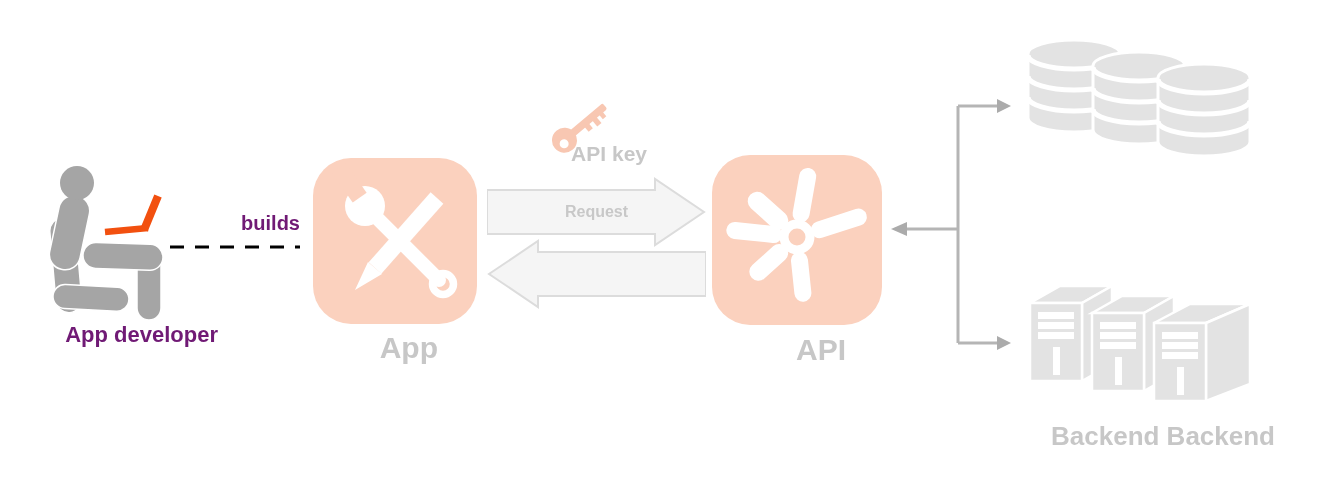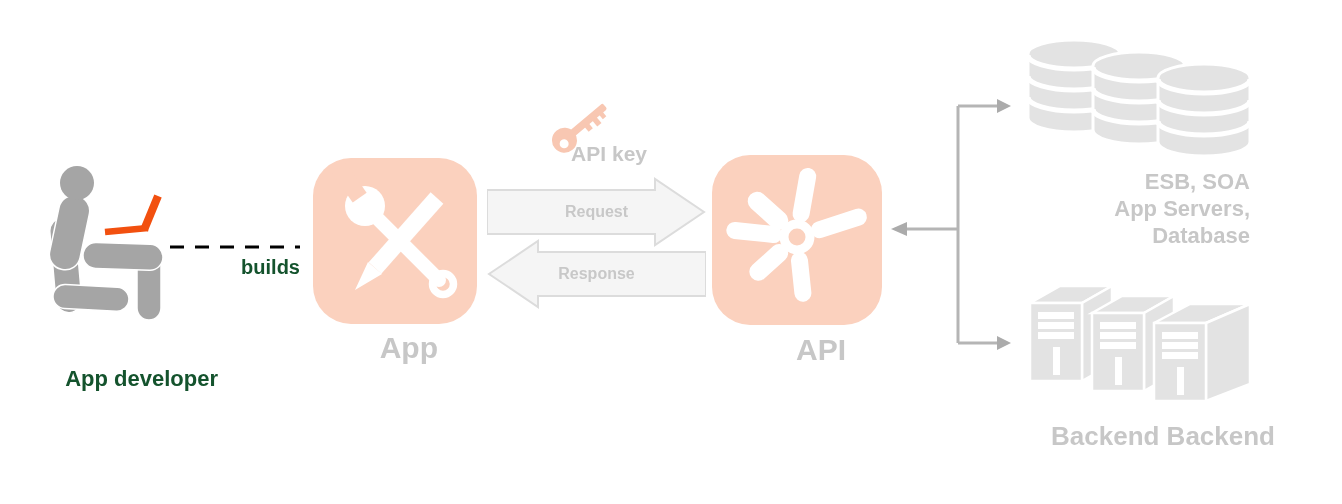--- a/index.html
+++ b/index.html
@@ -2,21 +2,21 @@
 <html><head>
 <meta charset="utf-8">
 <style>
   html,body{margin:0;padding:0;background:#fff;}
   .canvas{
     position:relative;width:1342px;height:504px;background:#ffffff;
     font-family:"Liberation Sans", sans-serif;overflow:hidden;
   }
   .abs{position:absolute;}
   .label{font-weight:bold;text-align:right;}
-  .label-dark{color:#14532d;margin-top:44px;}
+  .label-dark{color:#701a75;}
   .label-muted{color:#c7c7c7;}
   .dev-label{left:28px;top:322px;width:190px;font-size:22px;}
   .builds-label{left:170px;top:212px;width:130px;font-size:20px;}
   .app-label{left:338px;top:331px;width:100px;font-size:30px;}
   .api-label{left:746px;top:333px;width:100px;font-size:30px;}
   .apikey-label{left:532px;top:142px;width:115px;font-size:21px;}
   .req-text,.resp-text{
     left:487px;width:219px;height:70px;display:flex;align-items:center;justify-content:center;
     font-weight:bold;font-size:16px;color:#c8c8c8;
   }
@@ -77,21 +77,20 @@
   <div class="abs label label-muted apikey-label">API key</div>
 
   <svg class="abs" style="left:487px;top:177px;" width="219" height="70" viewBox="0 0 219 70">
     <polygon points="0,13 168,13 168,2 217,35 168,68 168,57 0,57" fill="#f5f5f5" stroke="#dcdcdc" stroke-width="2"></polygon>
   </svg>
   <div class="abs req-text">Request</div>
 
   <svg class="abs" style="left:487px;top:239px;" width="219" height="70" viewBox="0 0 219 70">
     <polygon points="219,13 51,13 51,2 2,35 51,68 51,57 219,57" fill="#f5f5f5" stroke="#dcdcdc" stroke-width="2"></polygon>
   </svg>
-  <div class="abs resp-text">Response</div>
 
   <svg class="abs" style="left:712px;top:155px;" width="170" height="170" viewBox="0 0 170 170">
     <rect x="0" y="0" width="170" height="170" rx="38" fill="#fbd1be"></rect>
     <g fill="#ffffff">
       <rect x="100" y="73.5" width="55" height="17" rx="8.5" transform="rotate(-80 85 82)"></rect>
       <rect x="100" y="72.5" width="48" height="19" rx="9.5" transform="rotate(-138 85 82)"></rect>
       <rect x="100" y="73.5" width="56" height="17" rx="8.5" transform="rotate(186 85 82)"></rect>
       <rect x="100" y="73" width="46" height="18" rx="9" transform="rotate(138 85 82)"></rect>
       <rect x="100" y="73.5" width="50" height="17" rx="8.5" transform="rotate(84 85 82)"></rect>
       <rect x="100" y="73.5" width="58" height="17" rx="8.5" transform="rotate(-18 85 82)"></rect>
@@ -133,25 +132,20 @@
     </g>
     <g fill="#e3e3e3" stroke="#ffffff" stroke-width="3">
       <path d="M 132,40 a 46 14 0 0 1 92 0 l 0 64 a 46 14 0 0 1 -92 0 z"></path>
     </g>
     <g stroke="#ffffff" stroke-width="5" fill="none">
       <path d="M 132,41 a 46 14 0 0 0 92 0"></path>
       <path d="M 132,62 a 46 14 0 0 0 92 0"></path>
       <path d="M 132,83 a 46 14 0 0 0 92 0"></path>
     </g>
   </svg>
-  <div class="abs label label-muted esb-label">
-    <div>ESB, SOA</div>
-    <div>App Servers,</div>
-    <div>Database</div>
-  </div>
 
   <svg class="abs" style="left:1026px;top:283px;" width="240" height="132" viewBox="0 0 240 132">
     <g fill="#e3e3e3" stroke="#ffffff" stroke-width="2.5">
       <path d="M 4,20 L 34,3 L 86,3 L 56,20 Z"></path>
       <path d="M 56,20 L 86,3 L 86,81 L 56,98 Z"></path>
       <rect x="4" y="20" width="52" height="78"></rect>
     </g>
     <g fill="#ffffff">
       <rect x="12" y="29" width="36" height="7"></rect>
       <rect x="12" y="39" width="36" height="7"></rect>

